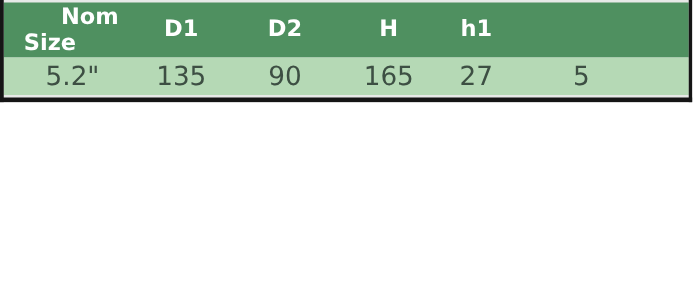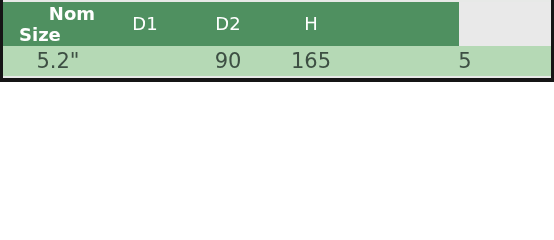--- a/index.html
+++ b/index.html
@@ -36,45 +36,44 @@
     background: #e7e9e7;
   }
   .gutter-top    { top: 0;  height: 2px; }
   .gutter-bottom { top: 76px; height: 2px; }
 
   
   .header-row {
     position: absolute;
     left: 3px;
     top: 2px;
-    width: 444px;
+    width: 548px;
     height: 44px;
     background: #4f9060;
-    padding-left: 12px;
   }
 
   
   .data-row {
     position: absolute;
     left: 3px;
     top: 46px;
     width: 548px;
     height: 30px;
     background: #b5d9b5;
   }
 
   .cell {
     position: absolute;
     text-align: center;
     white-space: nowrap;
   }
 
   .head-cell {
     color: #ffffff;
-    font-weight: normal;
+    font-weight: bold;
     font-size: 18px;
     line-height: 44px;
     top: 0;
     transform: translateX(-50%);
   }
 
   
   .head-cell-stacked {
     position: absolute;
     top: 0;
@@ -109,26 +108,29 @@
   <div class="gutter gutter-top"></div>
 
   <div class="header-row">
     <div class="head-cell-stacked">
       <span class="ln1">Nom</span>
       <span class="ln2">Size</span>
     </div>
     <div class="cell head-cell" style="left:142px;">D1</div>
     <div class="cell head-cell" style="left:225px;">D2</div>
     <div class="cell head-cell" style="left:308px;">H</div>
+    <div class="cell head-cell" style="left:378px;">h1</div>
   </div>
 
   <div class="data-row">
     <div class="cell data-cell" style="left:55px;">5.2"</div>
+    <div class="cell data-cell" style="left:142px;">135</div>
     <div class="cell data-cell" style="left:225px;text-align:center;">90</div>
     <div class="cell data-cell" style="left:308px;">165</div>
+    <div class="cell data-cell" style="left:378px;">27</div>
     <div class="cell data-cell" style="left:462px;">5</div>
   </div>
 
   <div class="gutter gutter-bottom"></div>
 
   <div class="rule rule-left"></div>
   <div class="rule rule-right"></div>
   <div class="rule rule-bottom"></div>
 
 </div>

